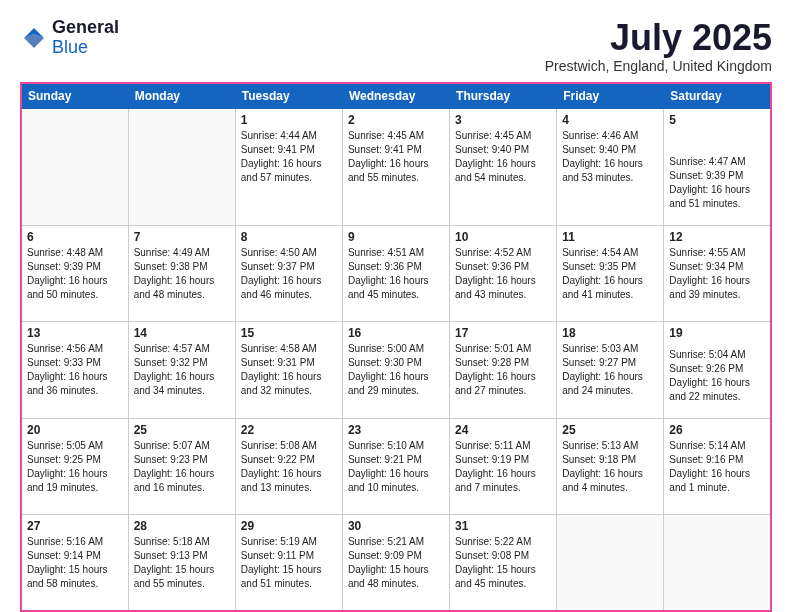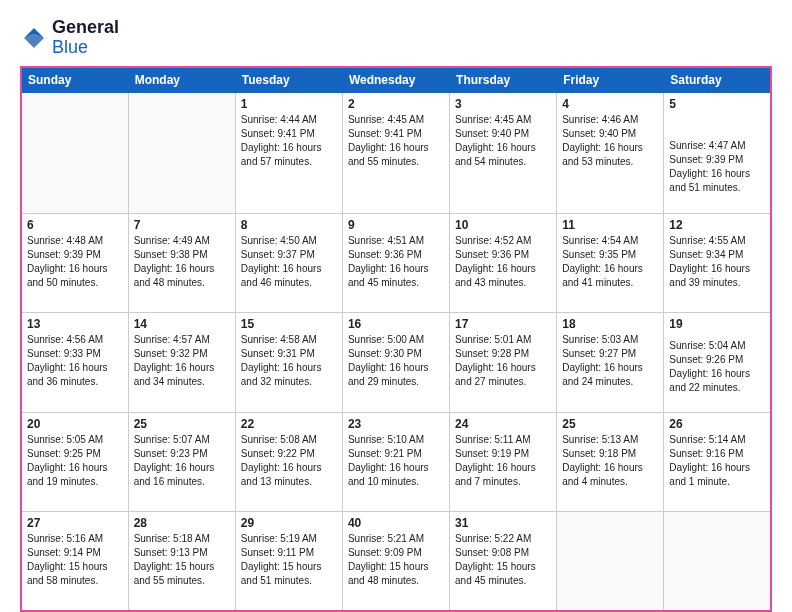--- a/index.html
+++ b/index.html
@@ -111,20 +111,22 @@
       <svg class="logo-icon" viewBox="0 0 28 28">
         <polygon points="14,4 24,14 14,10 4,14" fill="#1565c0"></polygon>
         <polygon points="14,10 24,14 14,24 4,14" fill="#0d47a1" opacity="0.7"></polygon>
       </svg>
       <div class="logo-text">
         <span class="logo-general">General</span>
         <span class="logo-blue">Blue</span>
       </div>
     </div>
     <div class="title-section">
+      <div class="month-title">July 2025</div>
+      <div class="location">Prestwich, England, United Kingdom</div>
     </div>
   </div>
 
   <table class="calendar">
     <thead>
       <tr>
       <th>Sunday</th>
           <th>Monday</th>
           <th>Tuesday</th>
           <th>Wednesday</th>
@@ -313,21 +315,21 @@
 Sunset: 9:13 PM
 Daylight: 15 hours and 55 minutes.</div>
           </td>
           <td>
             <span class="day-num">29</span>
             <div class="day-info" style="white-space: pre-line;">Sunrise: 5:19 AM
 Sunset: 9:11 PM
 Daylight: 15 hours and 51 minutes.</div>
           </td>
           <td>
-            <span class="day-num">40</span>
+            <span class="day-num">30</span>
             <div class="day-info" style="white-space: pre-line;">Sunrise: 5:21 AM
 Sunset: 9:09 PM
 Daylight: 15 hours and 48 minutes.</div>
           </td>
           <td>
             <span class="day-num">31</span>
             <div class="day-info" style="white-space: pre-line;">Sunrise: 5:22 AM
 Sunset: 9:08 PM
 Daylight: 15 hours and 45 minutes.</div>
           </td>

